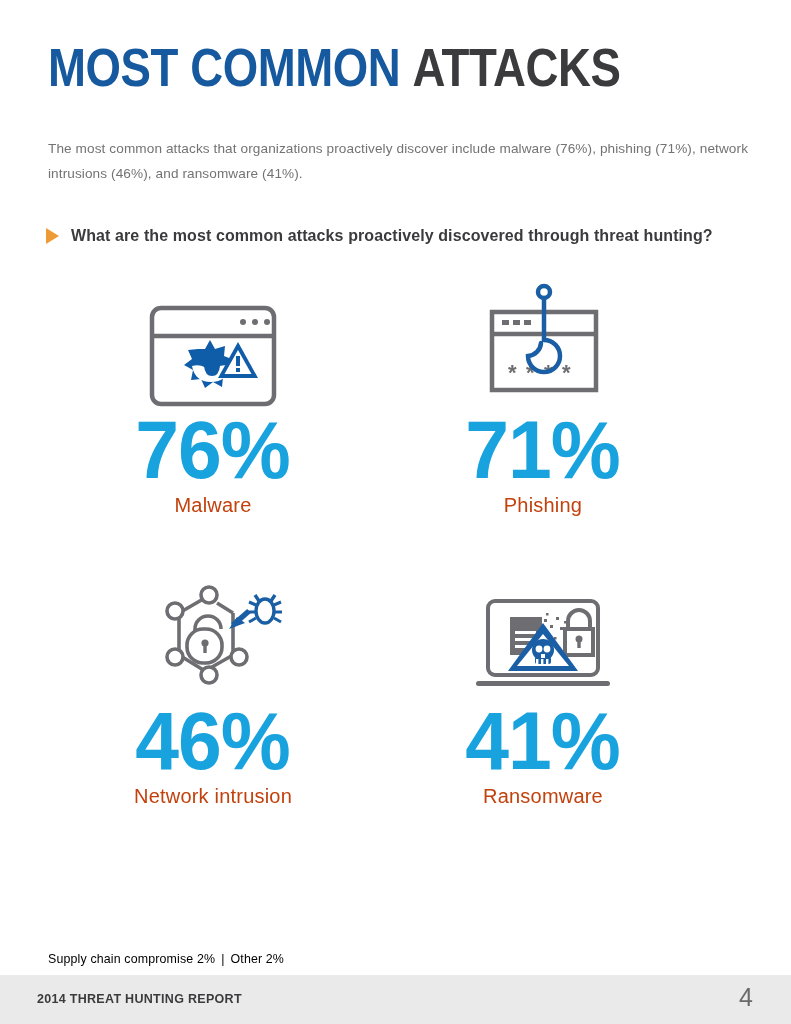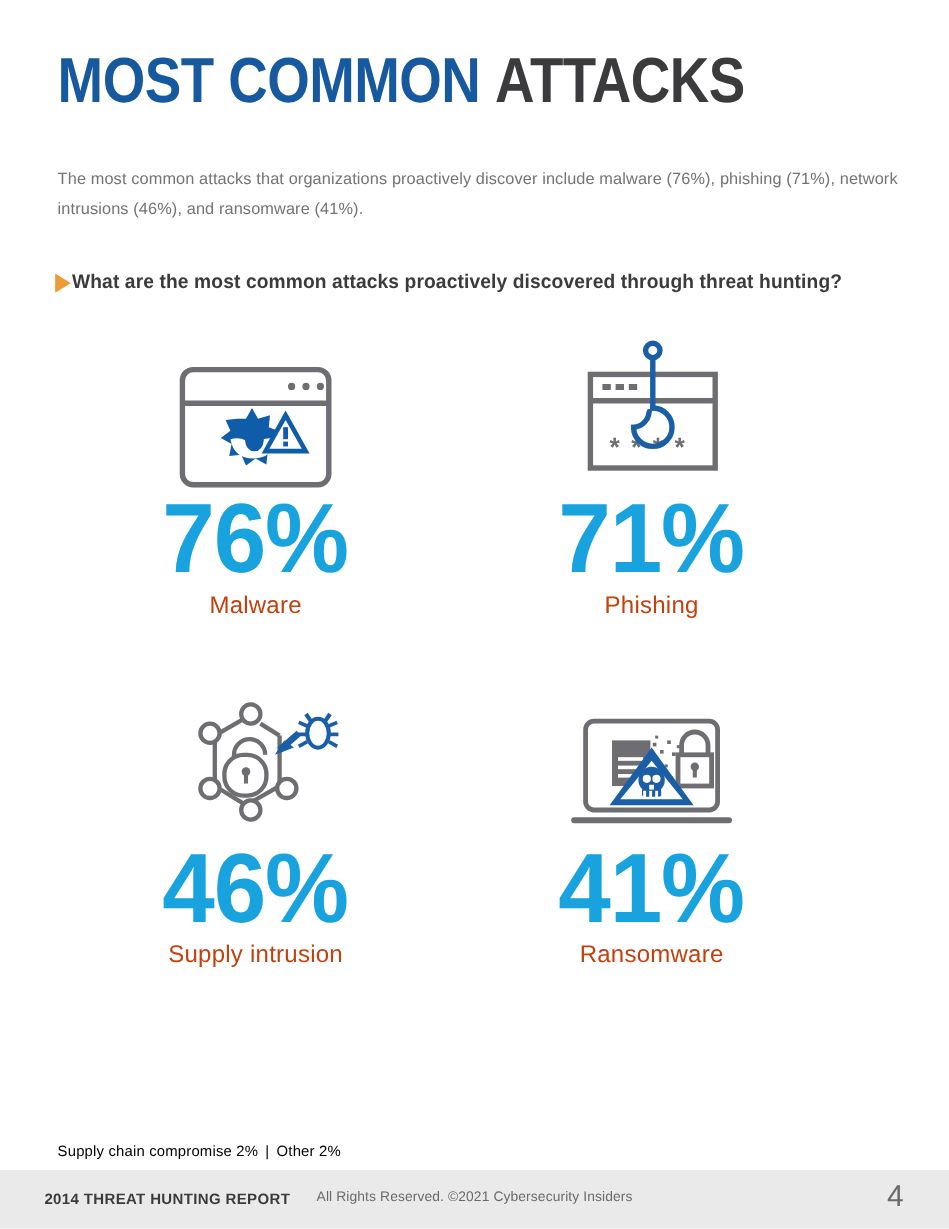--- a/index.html
+++ b/index.html
@@ -26,21 +26,21 @@
   
   .intro{
     position:absolute;left:48px;top:136px;width:704px;
     font-size:13.6px;line-height:25px;color:#737373;
     letter-spacing:0.1px;
   }
 
   
   .question-row{
     position:absolute;left:46px;top:226px;
-    display:flex;align-items:center;gap:1px;
+    display:flex;align-items:center;gap:12px;
   }
   .tri-bullet{
     width:0;height:0;
     border-left:13px solid #EE9A35;
     border-top:8px solid transparent;
     border-bottom:8px solid transparent;
     display:block;
   }
   .question-text{
     font-family:"Liberation Sans Narrow","Liberation Sans",sans-serif;
@@ -198,21 +198,21 @@
               <line x1="131" y1="37" x2="138" y2="41" stroke="#1A5FA5" stroke-width="3"></line>
               <line x1="122" y1="20" x2="122" y2="40" stroke="#fff" stroke-width="2.6"></line>
             </g>
             <g>
               <line x1="106" y1="30" x2="90" y2="44" stroke="#1A5FA5" stroke-width="5.5"></line>
               <path d="M86 48 L102 42 L94 36 Z" fill="#1A5FA5"></path>
             </g>
           </svg>
         </div>
         <div class="pct">46%</div>
-        <div class="pct-label">Supply intrusion</div>
+        <div class="pct-label">Network intrusion</div>
       </div>
 
       <div class="stat-cell">
         <div class="icon-box">
           <svg width="146" height="110" viewBox="0 0 146 110">
             <rect x="18" y="12" width="110" height="74" rx="7" ry="7" fill="#fff" stroke="#6E6E72" stroke-width="4"></rect>
             <rect x="6" y="92" width="134" height="5" rx="2.5" fill="#6E6E72"></rect>
             <rect x="40" y="28" width="32" height="38" fill="#6E6E72"></rect>
             <g fill="#fff">
               <rect x="45" y="42" width="21" height="3"></rect>
@@ -260,17 +260,16 @@
       </div>
     </div>
   </div>
 
   <div class="footnote">
     <span>Supply chain compromise 2%</span><span class="sep">|</span><span>Other 2%</span>
   </div>
 
   <div class="footer">
     <div class="footer-left">2014 THREAT HUNTING REPORT</div>
-    <div class="footer-center">All Rights Reserved.  ©2021  Cybersecurity Insiders</div>
     <div class="footer-page">4</div>
   </div>
 
 </div>
 
 </body></html>

